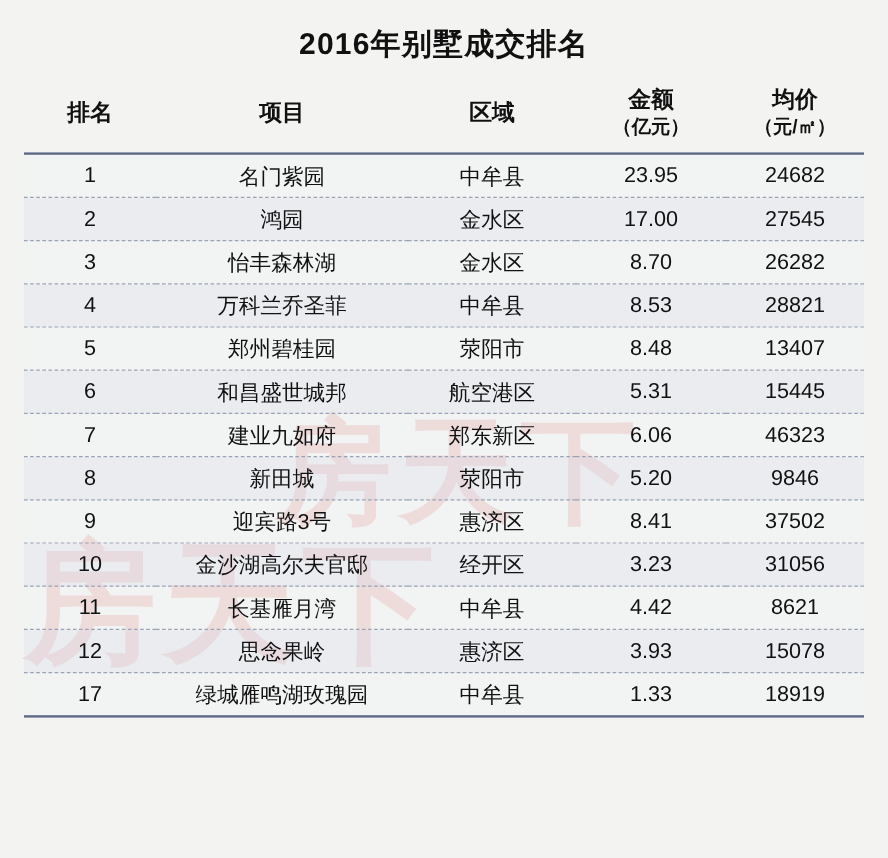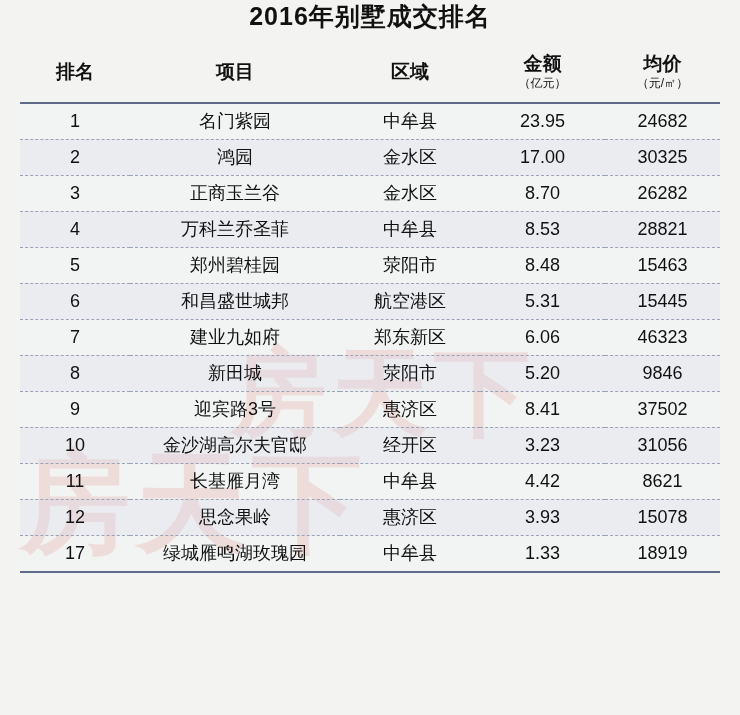--- a/index.html
+++ b/index.html
@@ -48,20 +48,21 @@
   .wm-1 { left: 230px; top: 0px; }
   .wm-2 { left: 20px; top: 100px; font-size: 110px; }
 
   .title {
     position: relative;
     z-index: 2;
     text-align: center;
     font-size: 25px;
     font-weight: bold;
     letter-spacing: 1px;
+    padding-top: 20px;
     padding-bottom: 14px;
     color: #111;
   }
   table.rank-table {
     position: relative;
     z-index: 2;
     width: 700px;
     margin: 0 auto;
     border-collapse: collapse;
     table-layout: fixed;
@@ -73,22 +74,22 @@
   }
   thead th {
     font-size: 19px;
     font-weight: bold;
     padding: 4px 0 10px 0;
     line-height: 1.32;
     color: #111;
   }
   thead th .unit {
     display: block;
-    font-size: 12px;
-    font-weight: normal;
+    font-size: 16px;
+    font-weight: bold;
   }
   thead tr.head-row th {
     border-bottom: 2px solid #5f6b86;
   }
   tbody td {
     font-size: 18px;
     padding: 5px 0 5px 0;
     height: 25px;
     border-bottom: 1px dashed #9aa3b5;
     color: #111;
@@ -158,42 +159,42 @@
         <td>名门紫园</td>
         <td>中牟县</td>
         <td>23.95</td>
         <td>24682</td>
       </tr>
       <tr>
         <td>2</td>
         <td>鸿园</td>
         <td>金水区</td>
         <td>17.00</td>
-        <td>30325</td>
+        <td>27545</td>
       </tr>
       <tr>
         <td>3</td>
-        <td>正商玉兰谷</td>
+        <td>怡丰森林湖</td>
         <td>金水区</td>
         <td>8.70</td>
         <td>26282</td>
       </tr>
       <tr>
         <td>4</td>
         <td>万科兰乔圣菲</td>
         <td>中牟县</td>
         <td>8.53</td>
         <td>28821</td>
       </tr>
       <tr>
         <td>5</td>
         <td>郑州碧桂园</td>
         <td>荥阳市</td>
         <td>8.48</td>
-        <td>15463</td>
+        <td>13407</td>
       </tr>
       <tr>
         <td>6</td>
         <td>和昌盛世城邦</td>
         <td>航空港区</td>
         <td>5.31</td>
         <td>15445</td>
       </tr>
       <tr>
         <td>7</td>

